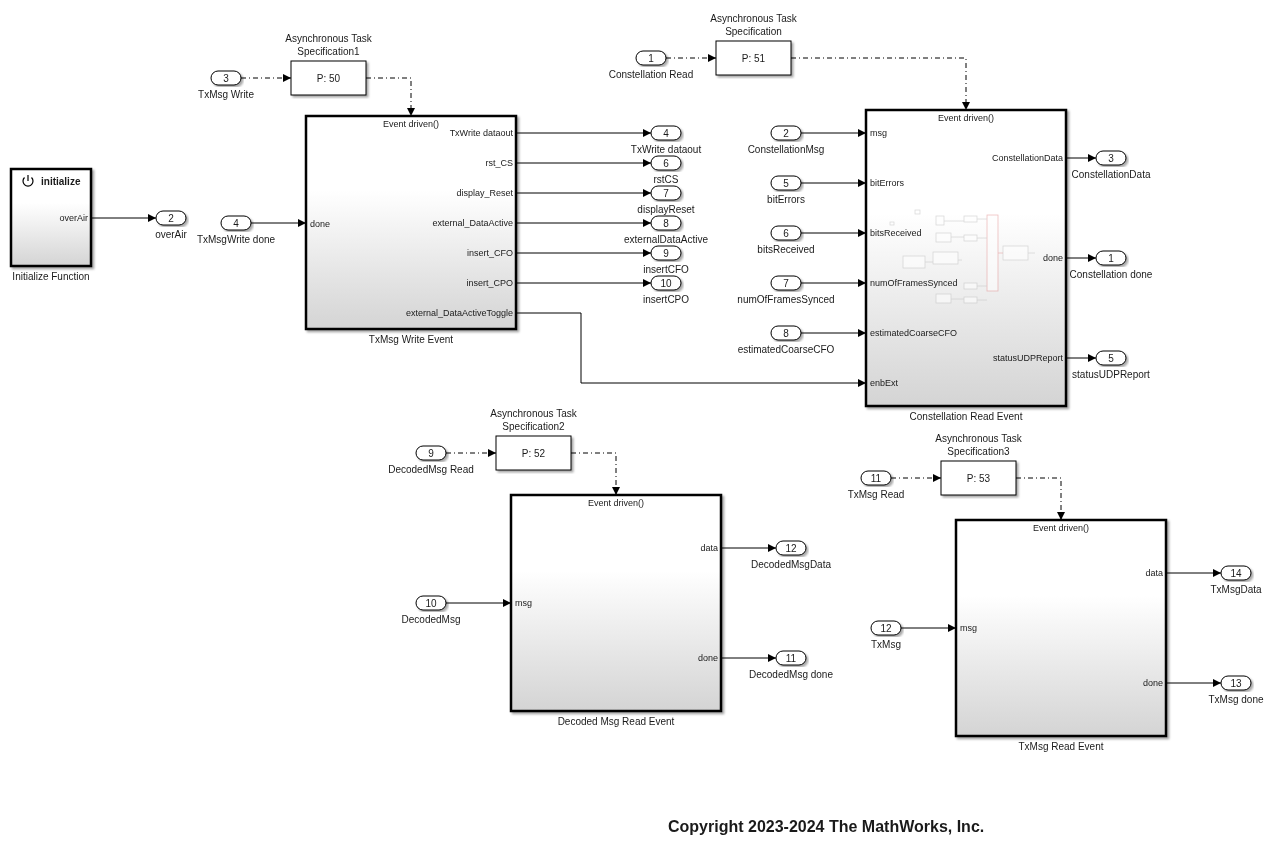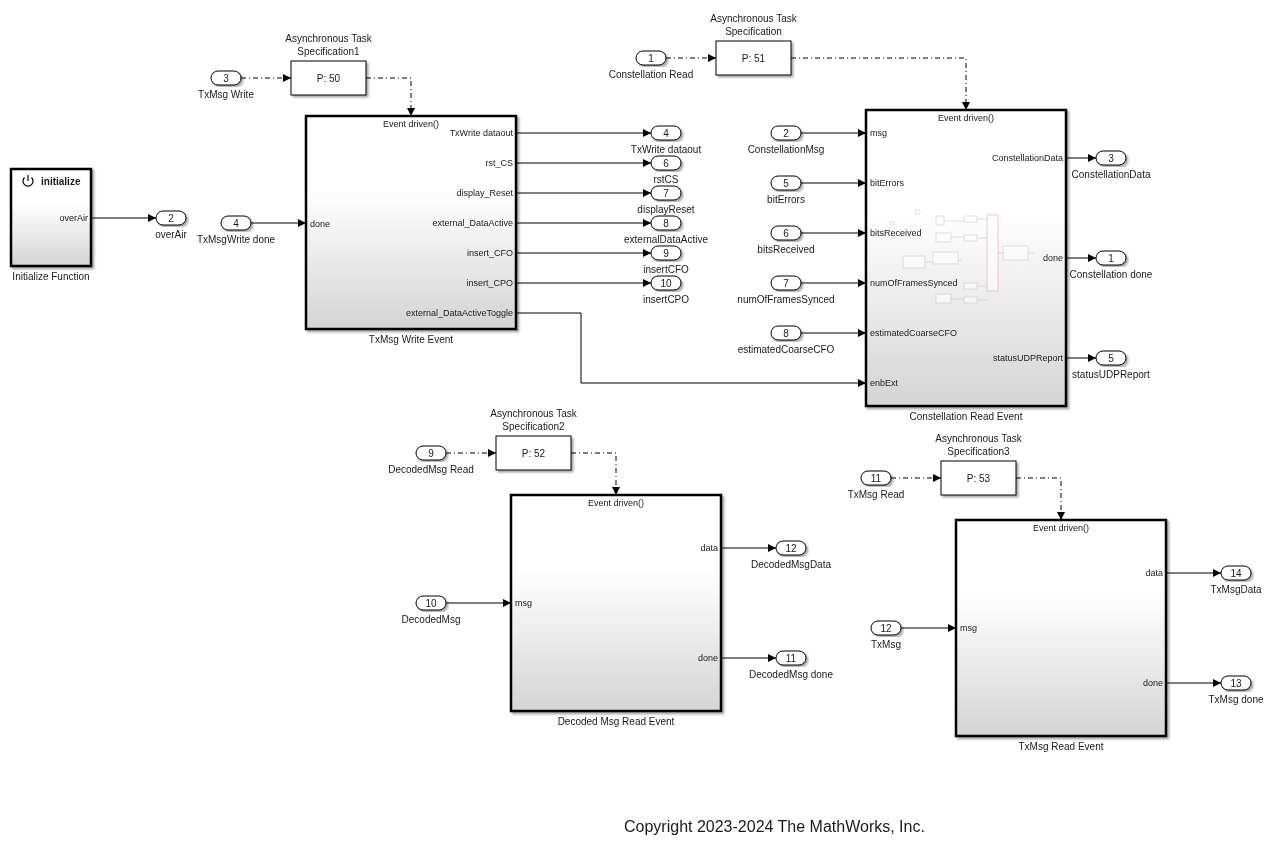--- a/index.html
+++ b/index.html
@@ -2,21 +2,21 @@
 <html><head>
 <meta charset="utf-8">
 <style>
   html, body { margin:0; padding:0; background:#ffffff; }
   body { width:1275px; height:853px; overflow:hidden; font-family:"Liberation Sans", sans-serif; }
   #canvas { position:absolute; left:0; top:0; }
   svg text { font-family:"Liberation Sans", sans-serif; fill:#1a1a1a; }
   .lbl { font-size:10px; }
   .plbl { font-size:9px; }
   .num { font-size:10px; }
-  .copyright { position:absolute; left:624px; top:818px; font-size:16px; color:#1a1a1a; font-family:"Liberation Sans", sans-serif; }
+  .copyright { position:absolute; left:668px; top:818px; font-size:16px; color:#1a1a1a; font-family:"Liberation Sans", sans-serif;font-weight:bold; }
 </style>
 </head>
 <body>
 
 <svg id="canvas" width="1275" height="853" viewBox="0 0 1275 853">
   <defs>
     <linearGradient id="blkgrad" x1="0" y1="0" x2="0" y2="1">
       <stop offset="0" stop-color="#ffffff"></stop>
       <stop offset="0.35" stop-color="#ffffff"></stop>
       <stop offset="1" stop-color="#d4d4d4"></stop>

